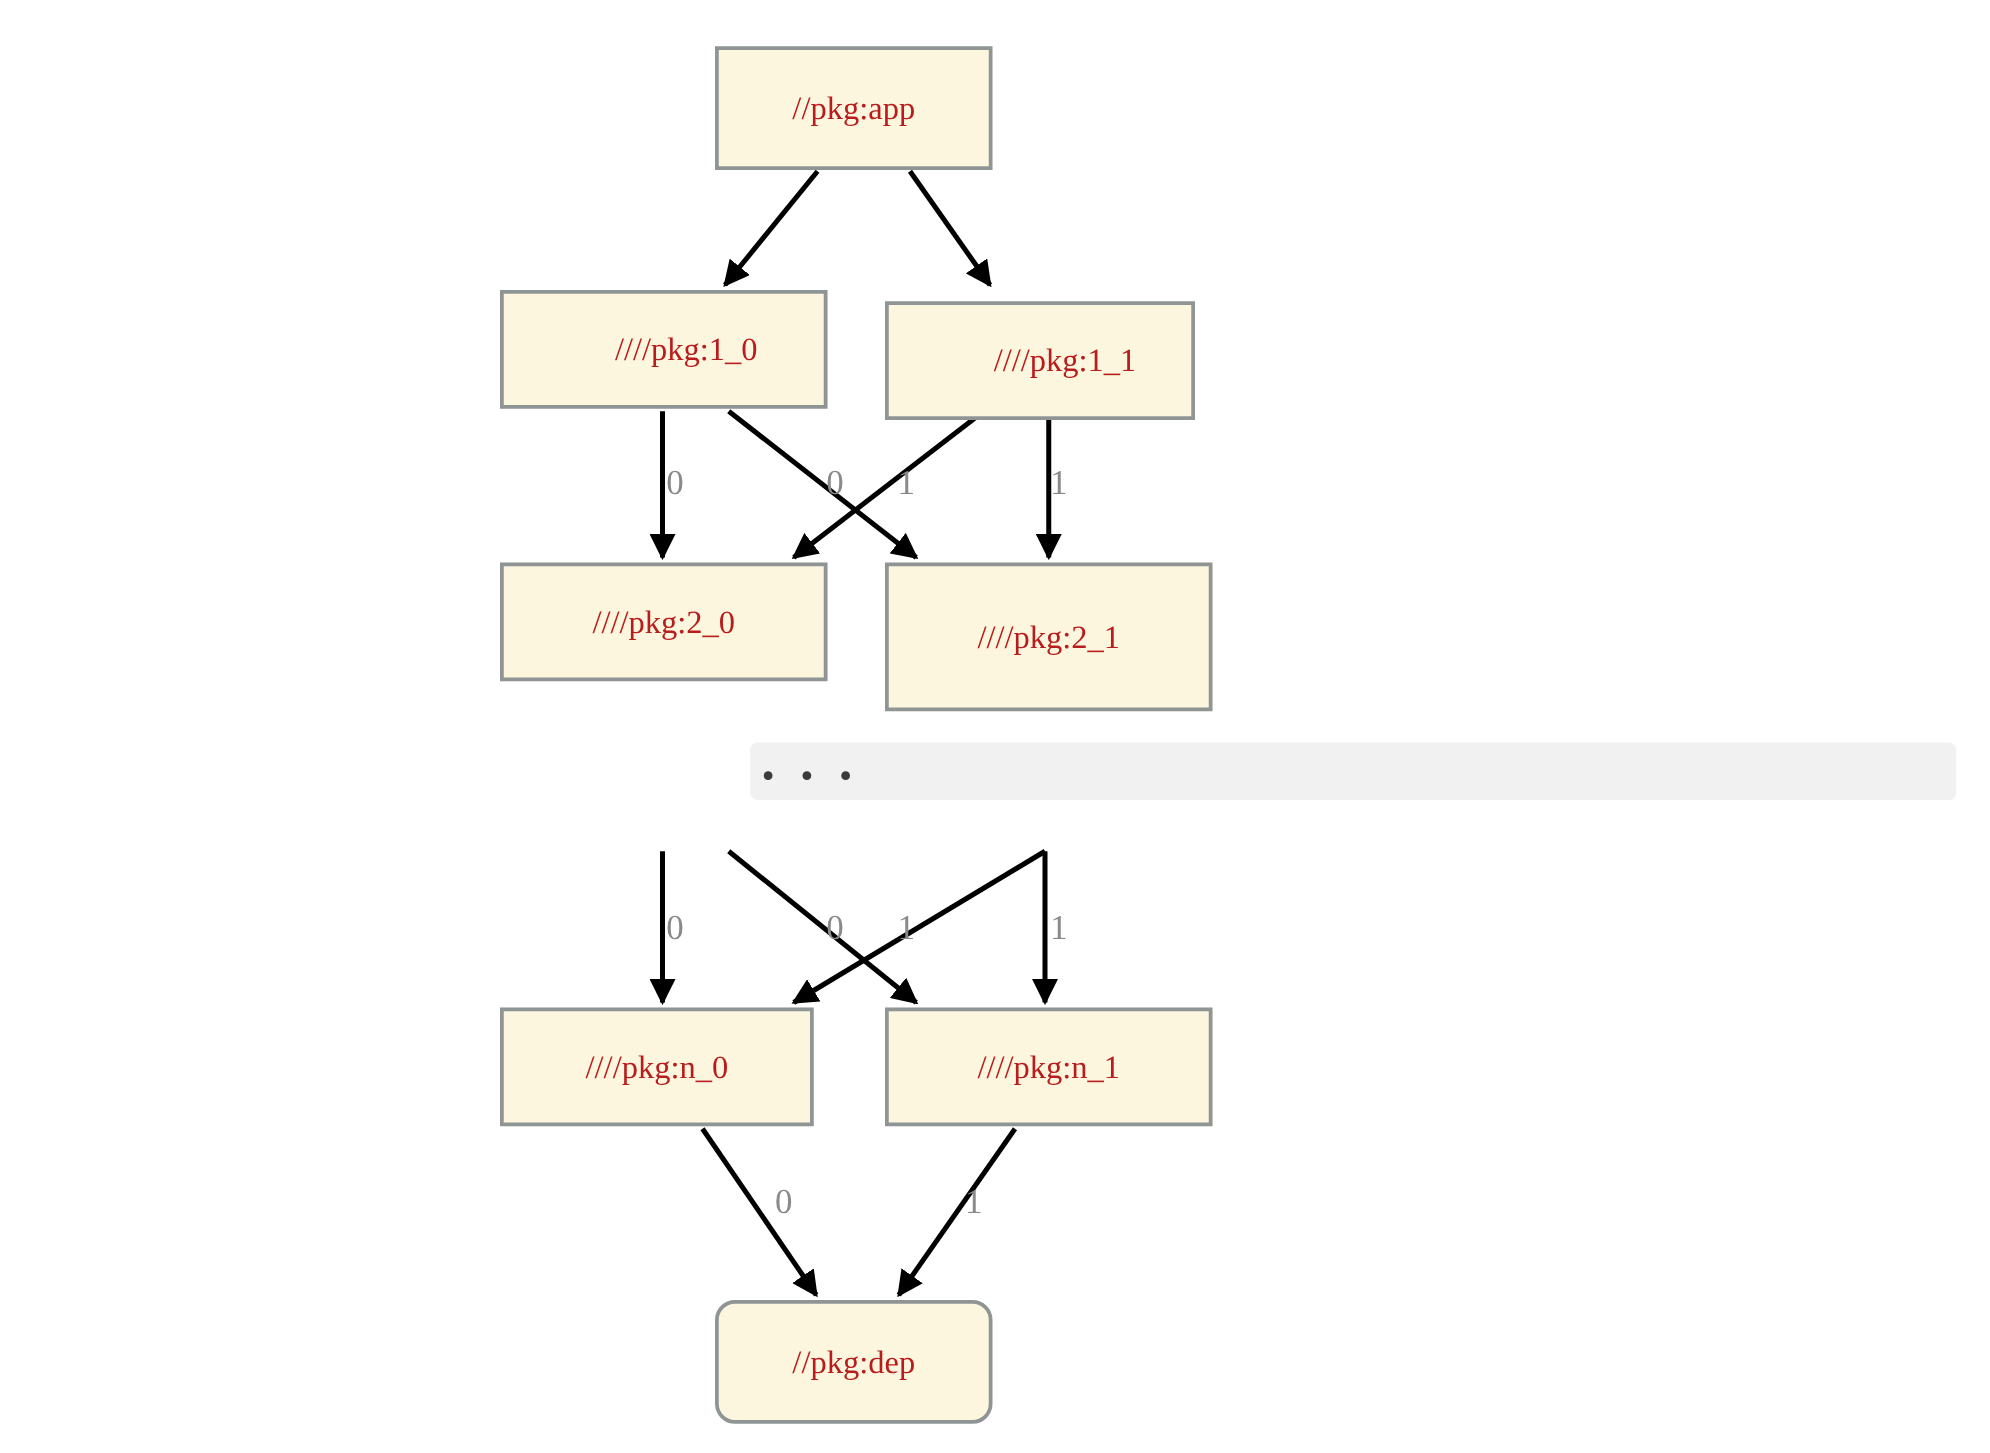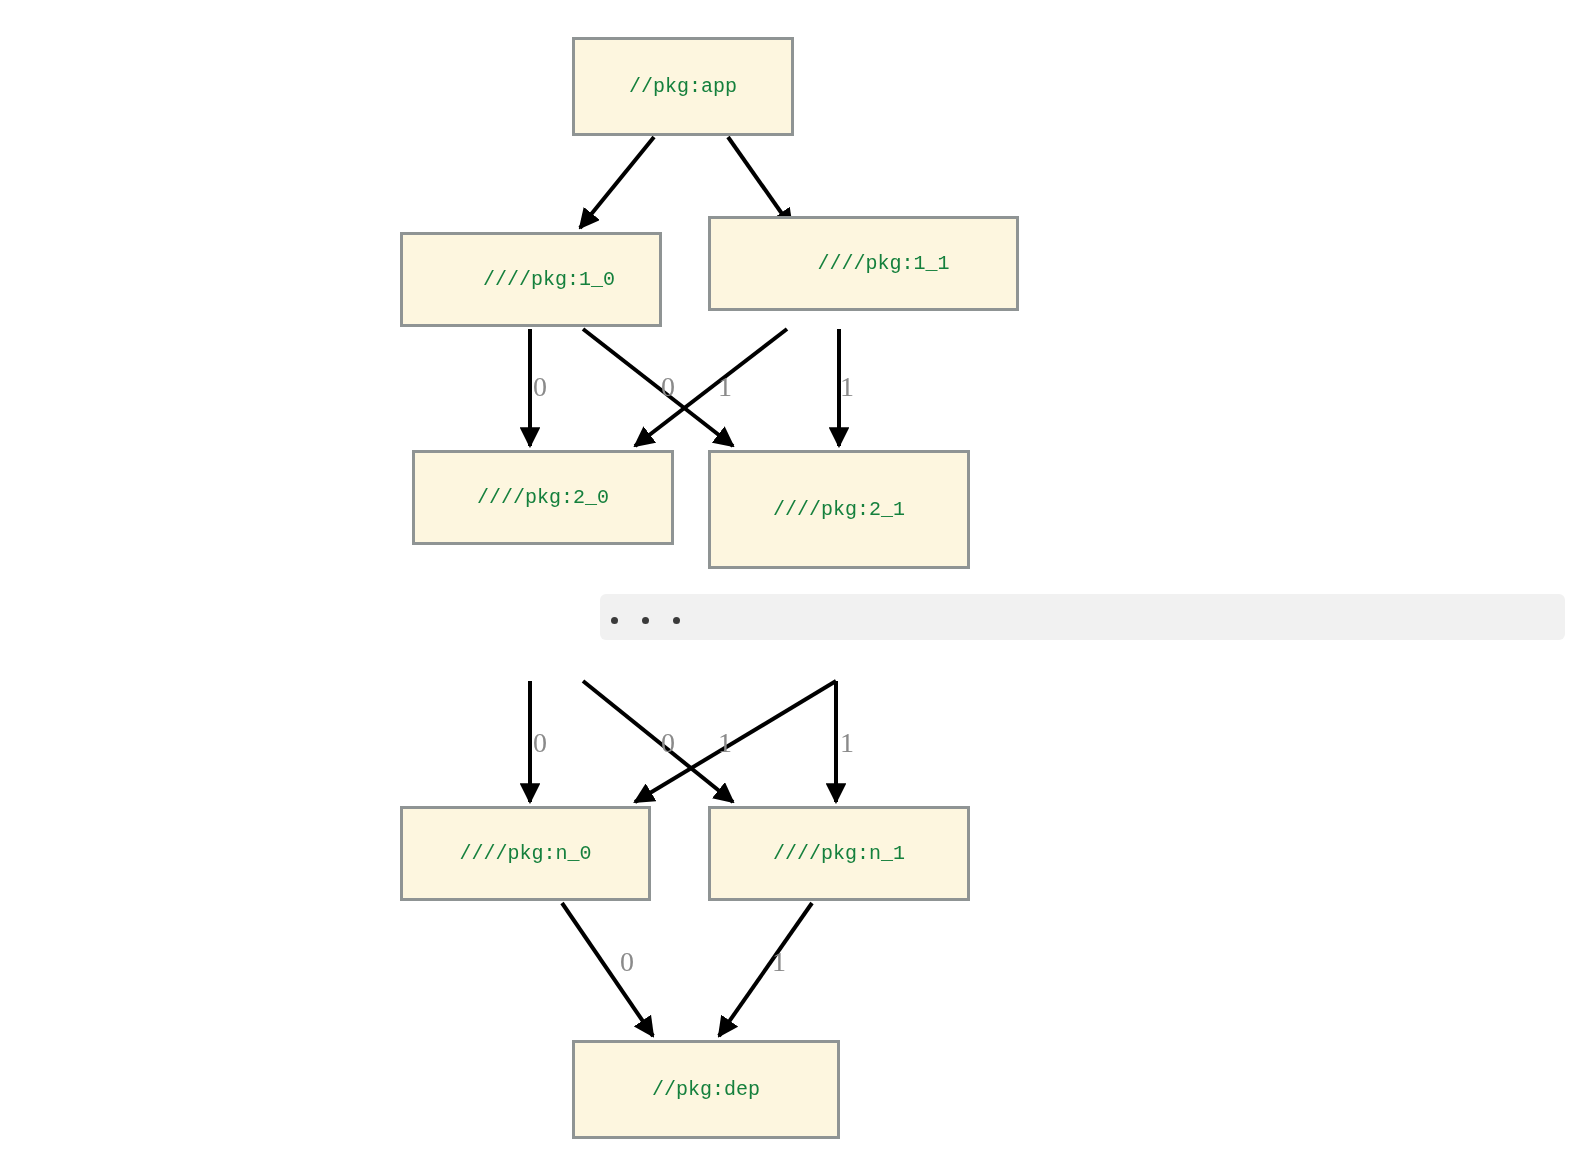--- a/index.html
+++ b/index.html
@@ -28,23 +28,23 @@
     position: absolute;
     box-sizing: border-box;
     background: #fdf6df;
     border: 3px solid #8f9494;
     display: flex;
     align-items: center;
     justify-content: center;
     z-index: 3;
   }
   .node-label {
-    font-family: Liberation Mono, monospace;
-    font-size: 20px;
-    color: #15803d;
+    font-family: Liberation Serif, serif;
+    font-size: 26px;
+    color: #b91c1c;
     letter-spacing: 0px;
     white-space: nowrap;
     line-height: 1;
   }
   .edge-label {
     position: absolute;
     font-family: "Liberation Serif", "DejaVu Serif", serif;
     font-size: 28px;
     color: #8a8a8a;
     z-index: 4;
@@ -98,36 +98,36 @@
       </g>
   </svg>
 
   <div id="nodes-layer">
       <div class="node-box" style="left: 572px; top: 37px; width: 222px; height: 99px; background: rgb(253, 246, 223); border-color: rgb(143, 148, 148);">
         <span class="node-label">//pkg:app</span>
       </div>
       <div class="node-box" style="left: 400px; top: 232px; width: 262px; height: 95px; background: rgb(253, 246, 223); border-color: rgb(143, 148, 148); padding-left: 36px;">
         <span class="node-label">////pkg:1_0</span>
       </div>
-      <div class="node-box" style="left: 708px; top: 216px; width: 311px; height: 95px; background: rgb(253, 246, 223); border-color: rgb(143, 148, 148); padding-left: 40px;">
+      <div class="node-box" style="left: 708px; top: 241px; width: 248px; height: 95px; background: rgb(253, 246, 223); border-color: rgb(143, 148, 148); padding-left: 40px;">
         <span class="node-label">////pkg:1_1</span>
       </div>
-      <div class="node-box" style="left: 412px; top: 450px; width: 262px; height: 95px; background: rgb(253, 246, 223); border-color: rgb(143, 148, 148);">
+      <div class="node-box" style="left: 400px; top: 450px; width: 262px; height: 95px; background: rgb(253, 246, 223); border-color: rgb(143, 148, 148);">
         <span class="node-label">////pkg:2_0</span>
       </div>
       <div class="node-box" style="left: 708px; top: 450px; width: 262px; height: 119px; background: rgb(253, 246, 223); border-color: rgb(143, 148, 148);">
         <span class="node-label">////pkg:2_1</span>
       </div>
       <div class="node-box" style="left: 400px; top: 806px; width: 251px; height: 95px; background: rgb(253, 246, 223); border-color: rgb(143, 148, 148);">
         <span class="node-label">////pkg:n_0</span>
       </div>
       <div class="node-box" style="left: 708px; top: 806px; width: 262px; height: 95px; background: rgb(253, 246, 223); border-color: rgb(143, 148, 148);">
         <span class="node-label">////pkg:n_1</span>
       </div>
-      <div class="node-box" style="left: 572px; top: 1040px; width: 268px; height: 99px; background: rgb(253, 246, 223); border-color: rgb(143, 148, 148);">
+      <div class="node-box" style="left: 572px; top: 1040px; width: 222px; height: 99px; background: rgb(253, 246, 223); border-color: rgb(143, 148, 148); border-radius: 16px;">
         <span class="node-label">//pkg:dep</span>
       </div>
     </div>
   <div id="edge-labels-layer">
       <div class="edge-label" style="left: 533px; top: 373px; color: rgb(138, 138, 138);">0</div>
       <div class="edge-label" style="left: 718px; top: 373px; color: rgb(138, 138, 138);">1</div>
       <div class="edge-label" style="left: 661px; top: 373px; color: rgb(138, 138, 138);">0</div>
       <div class="edge-label" style="left: 840px; top: 373px; color: rgb(138, 138, 138);">1</div>
       <div class="edge-label" style="left: 533px; top: 729px; color: rgb(138, 138, 138);">0</div>
       <div class="edge-label" style="left: 718px; top: 729px; color: rgb(138, 138, 138);">1</div>

